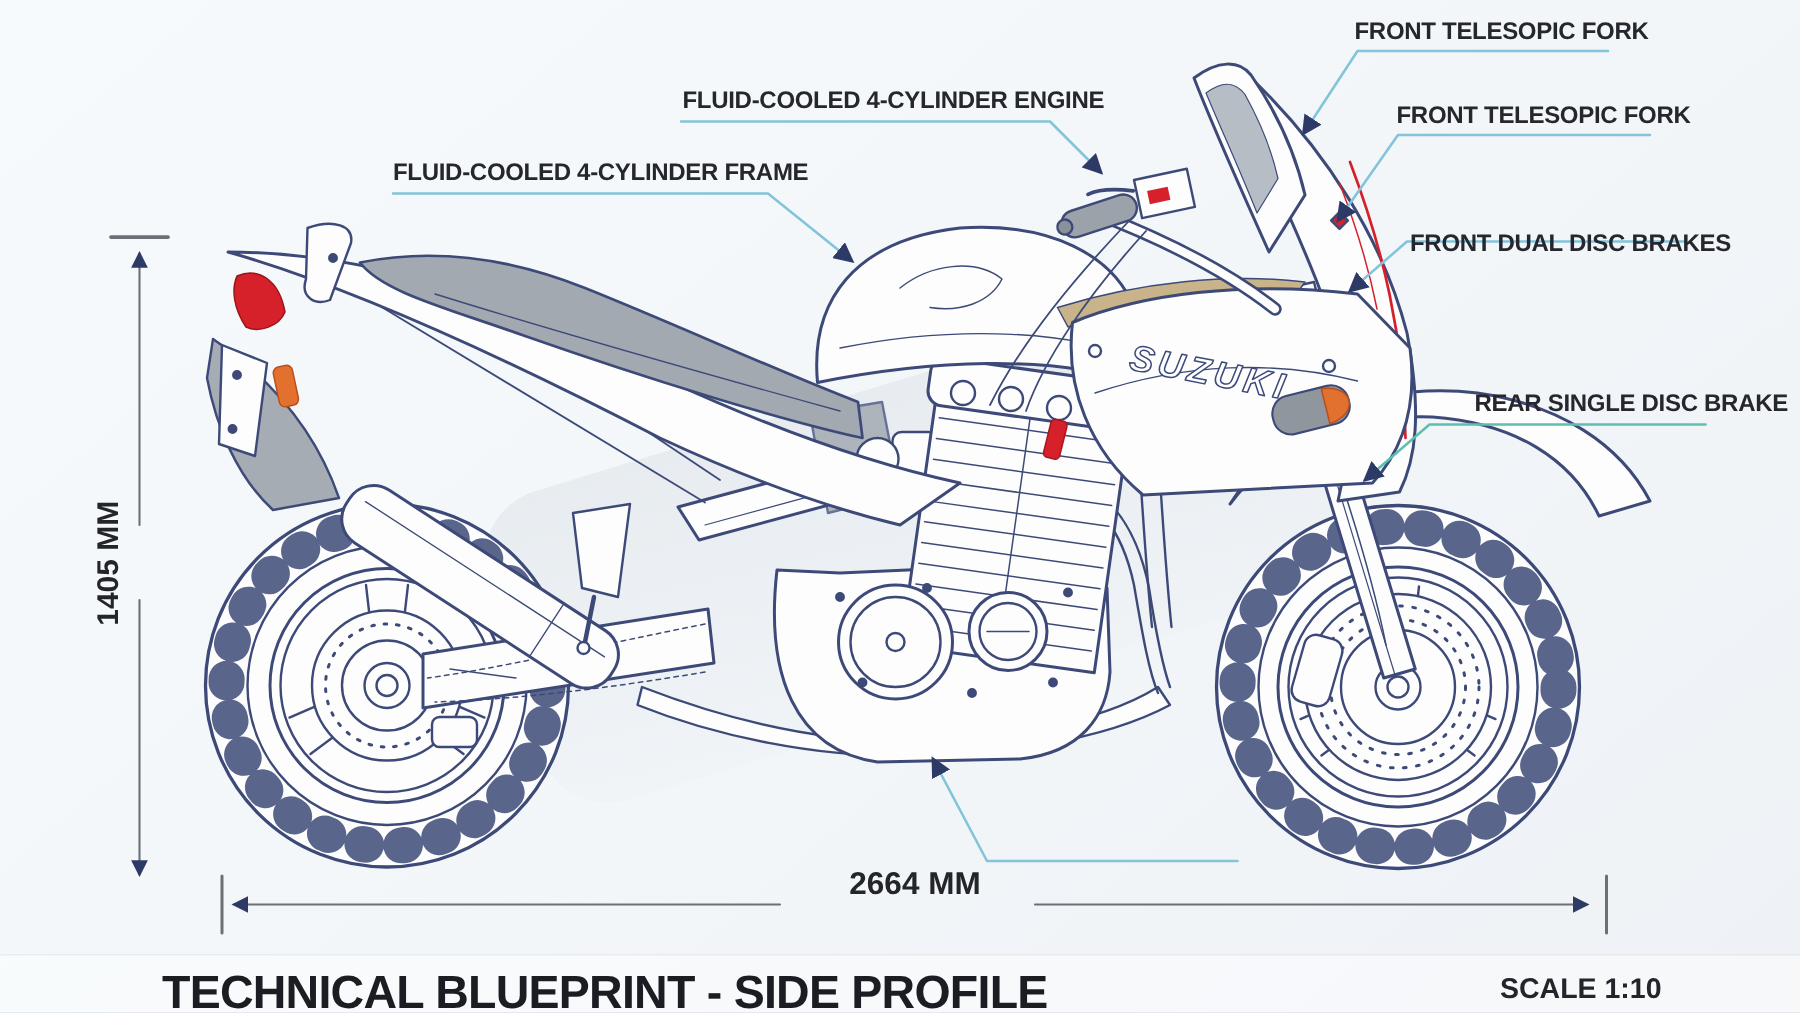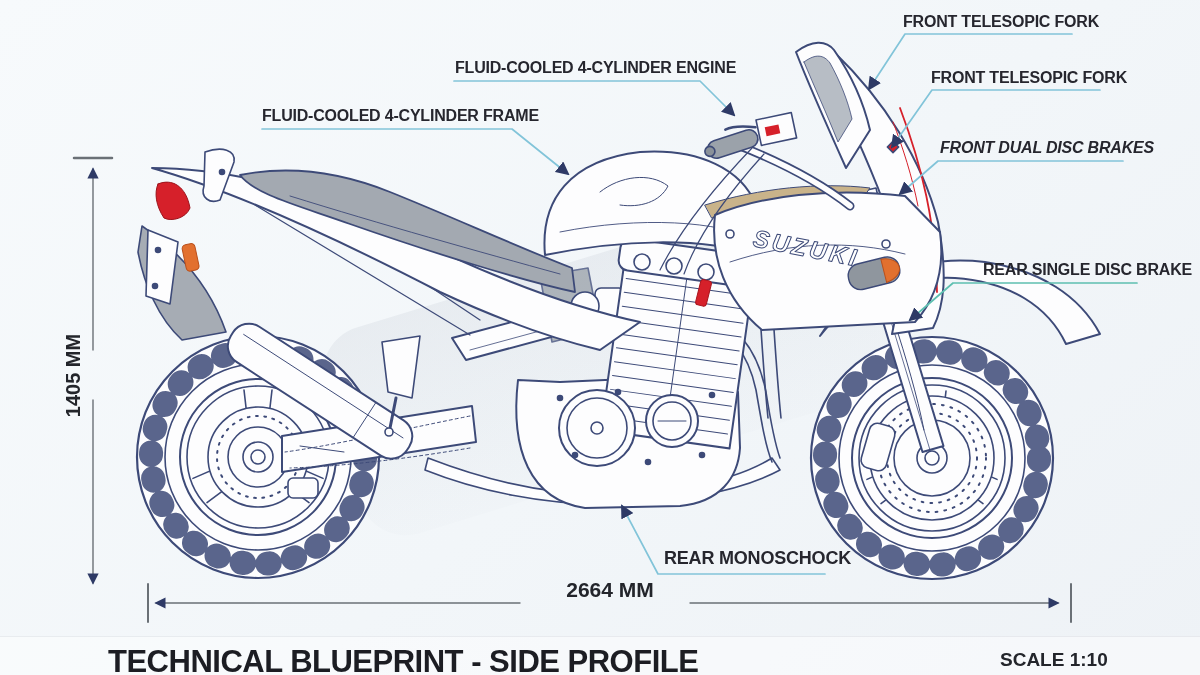--- a/index.html
+++ b/index.html
@@ -275,22 +275,21 @@
         <path d="M520,603 L156,603" marker-end="url(#arrNavy2)"></path>
         <path d="M690,603 L1058,603" marker-end="url(#arrNavy2)"></path>
       </g>
     </g>
   </svg>
 
   <div class="callout" style="left:903px;top:13px;">FRONT TELESOPIC FORK</div>
   <div class="callout" style="left:931px;top:69px;">FRONT TELESOPIC FORK</div>
   <div class="callout" style="left:455px;top:59px;">FLUID-COOLED 4-CYLINDER ENGINE</div>
   <div class="callout" style="left:262px;top:107px;">FLUID-COOLED 4-CYLINDER FRAME</div>
-  <div class="callout" style="left:940px;top:139px;font-style:italic;">FRONT DUAL DISC BRAKES</div>
+  <div class="callout" style="left:940px;top:154px;">FRONT DUAL DISC BRAKES</div>
   <div class="callout" style="left:983px;top:261px;">REAR SINGLE DISC BRAKE</div>
-  <div class="callout" style="left:664px;top:548px;font-size:18px;">REAR MONOSCHOCK</div>
 
   <div class="dim-label vertical" style="left:28px;top:364px;width:90px;">1405 MM</div>
   <div class="dim-label" style="left:545px;top:578px;width:130px;text-align:center;font-size:21px;">2664 MM</div>
 
   <div class="footer-title">TECHNICAL BLUEPRINT - SIDE PROFILE</div>
   <div class="footer-scale">SCALE 1:10</div>
 </div>
 
 </body></html>

